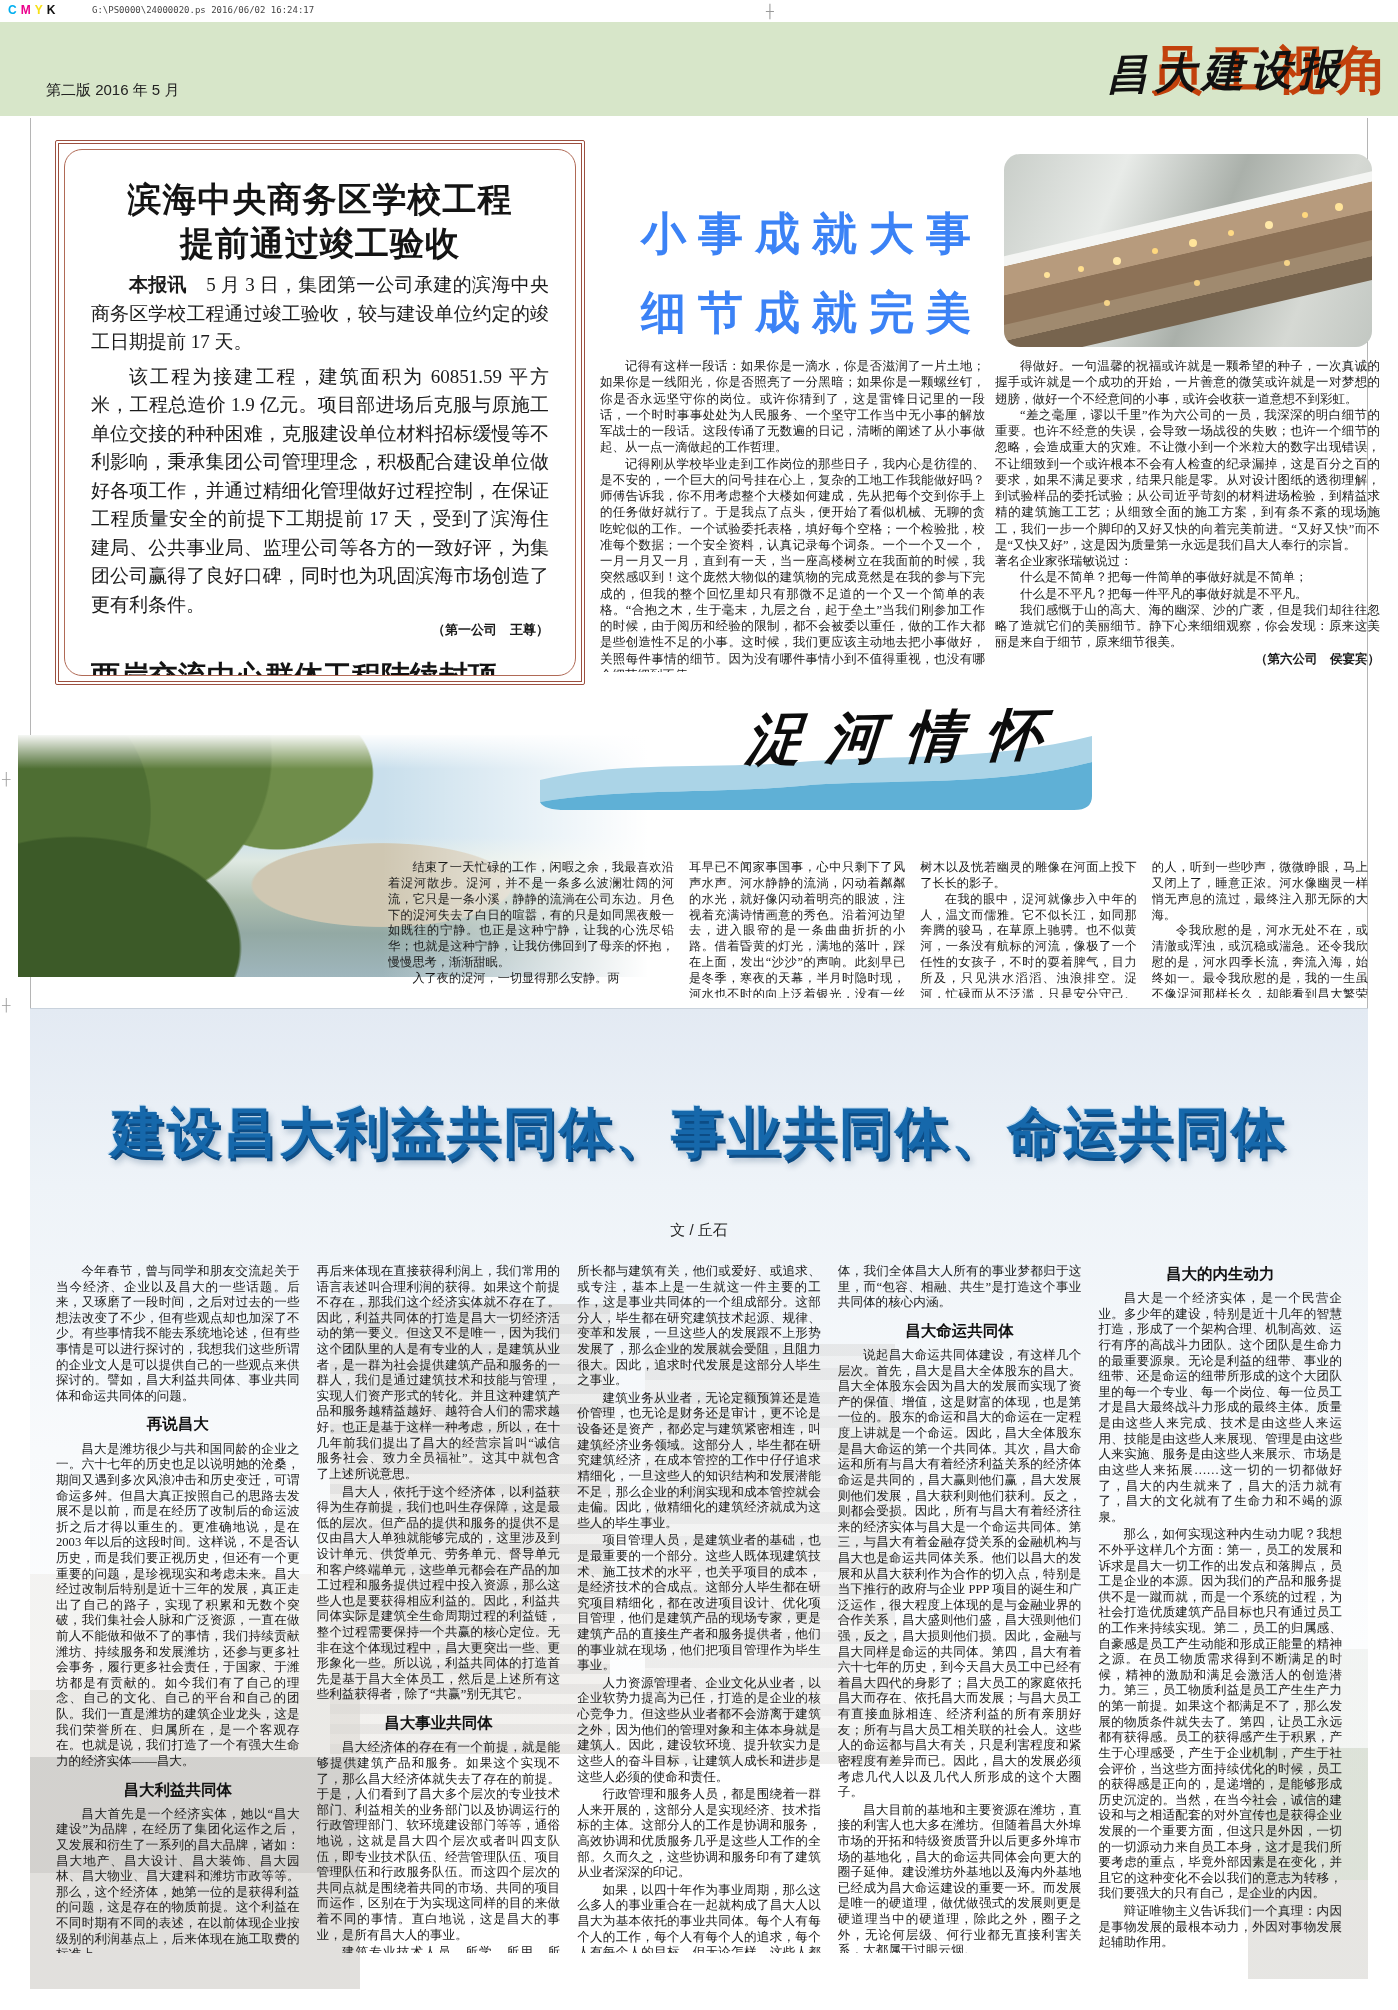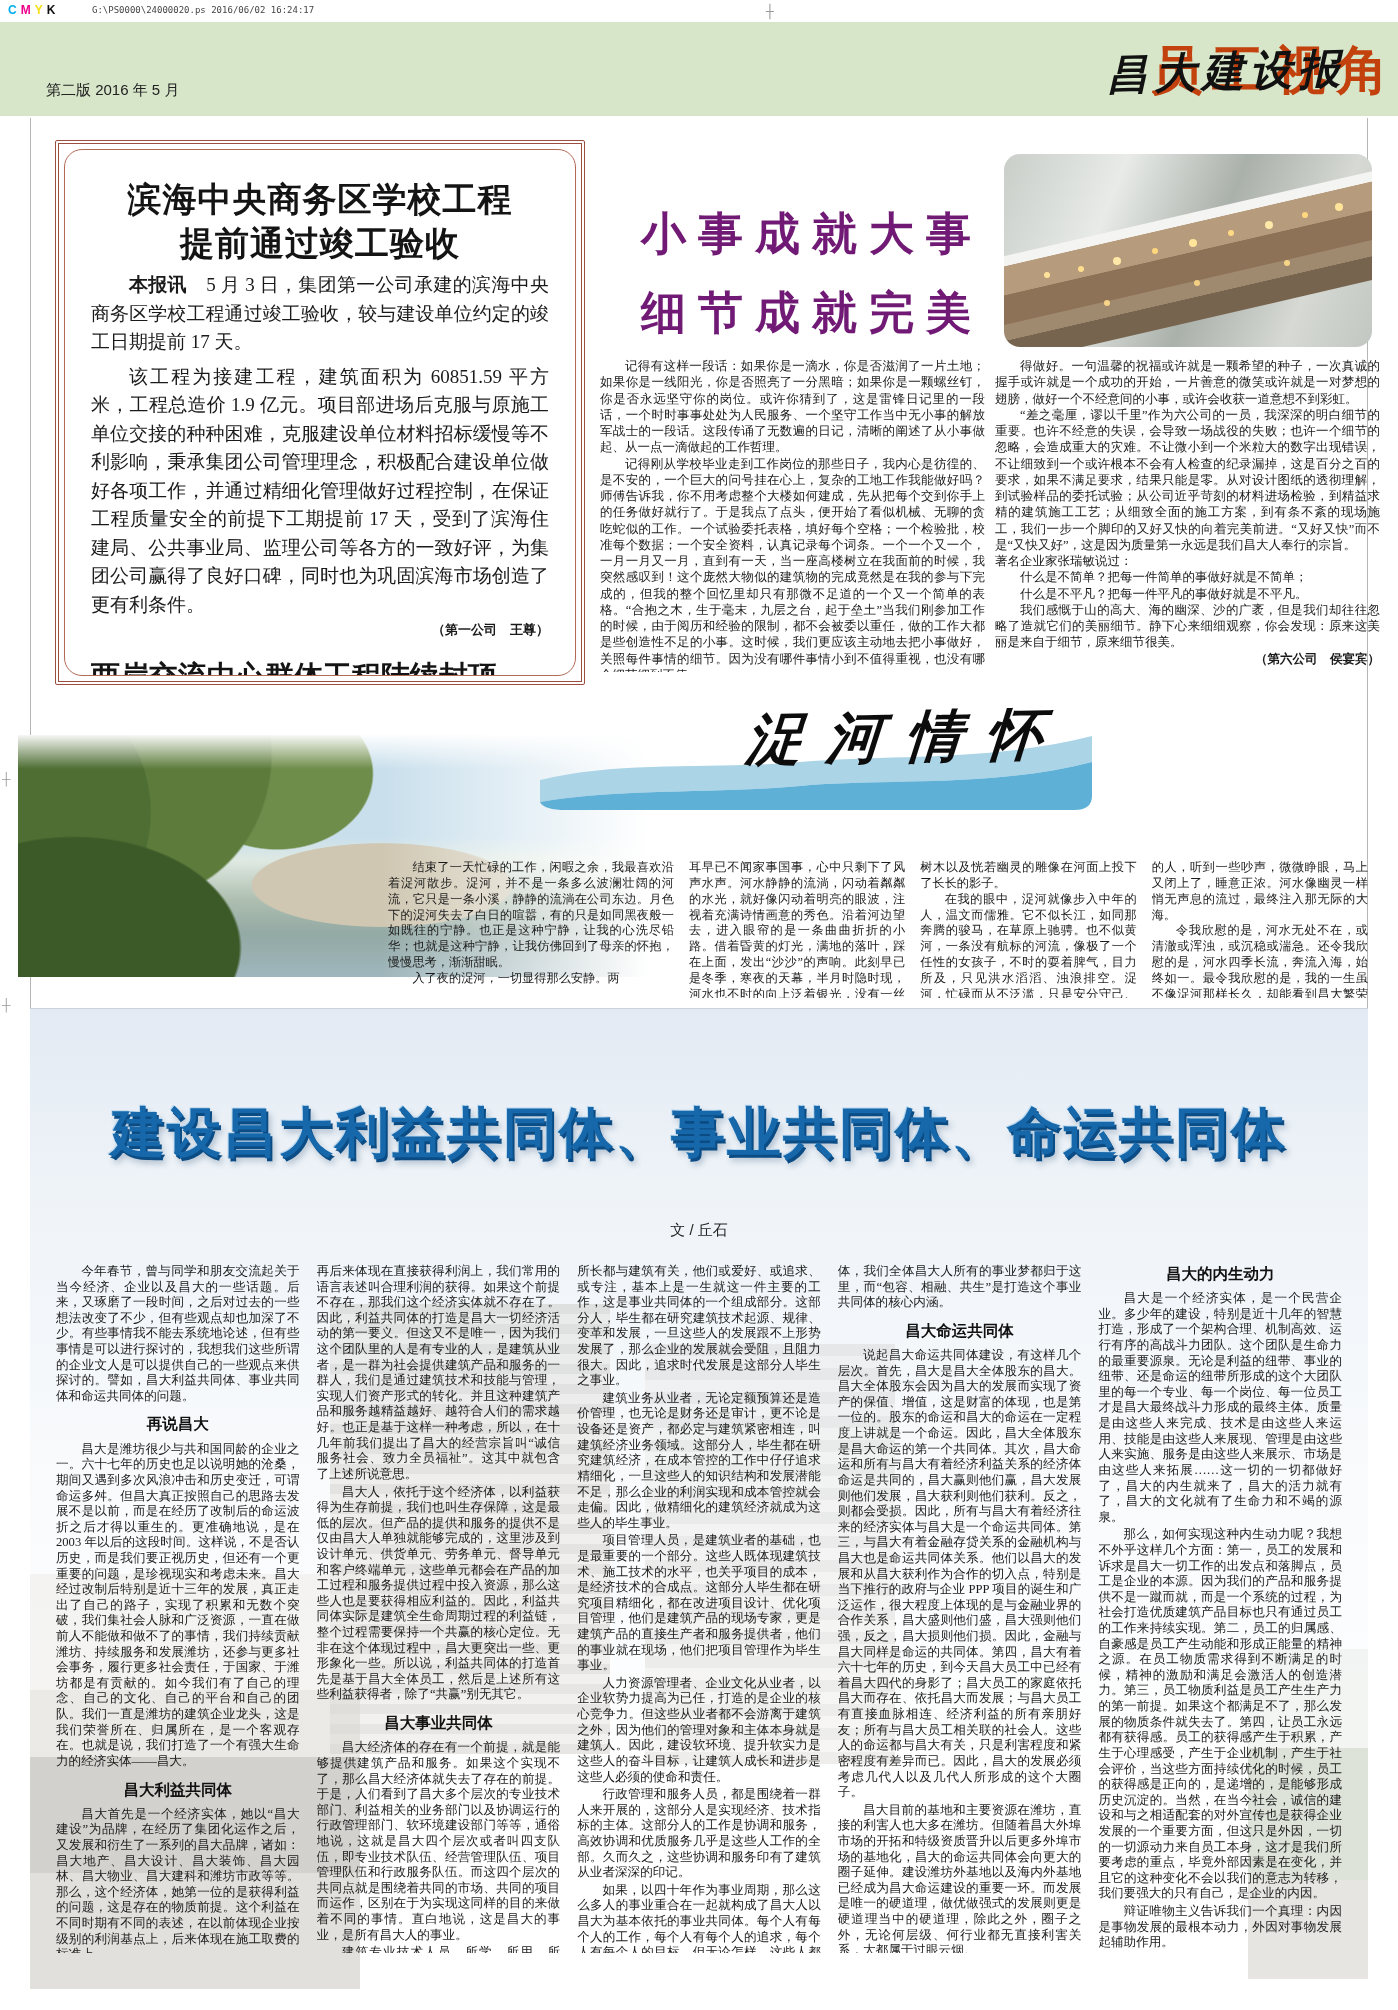--- a/index.html
+++ b/index.html
@@ -38,21 +38,21 @@
            color:#141414;letter-spacing:1px;}
   .box-h2{margin:18px 0 8px;text-align:left;font-size:29px;font-weight:700;color:#141414;}
   .box-body{font-size:19px;line-height:1.5;text-align:justify;margin:6px 0 0;text-indent:2em;}
   .box-body .lead{font-family:"Liberation Sans",sans-serif;font-weight:700;}
   .box-byline{margin:2px 0 0;text-align:right;font-weight:700;font-size:13px;
            font-family:"Liberation Sans",sans-serif;}
   
   .detail-art{position:absolute;left:600px;top:140px;width:780px;height:540px;}
   .d-head{position:absolute;left:8px;top:55px;width:408px;text-align:center;
           font-family:"Liberation Sans","DejaVu Sans",sans-serif;font-weight:900;
-          font-size:45px;color:#701a75;letter-spacing:12px;line-height:1.75;}
+          font-size:45px;color:#3b82f6;letter-spacing:12px;line-height:1.75;}
   .d-photo{position:absolute;right:8px;top:14px;width:368px;height:193px;border-radius:16px;
           overflow:hidden;
           background:linear-gradient(112deg,#c9cec9 0%,#e8ebe8 28%,#aab0aa 55%,#d6d9d4 80%,#c2c7c2 100%);}
   .d-beam{position:absolute;left:-12%;top:30%;width:130%;height:36%;transform:rotate(-13deg);
           background:linear-gradient(#f4f5f3 0 14%,#b79b7d 15% 55%,#8d7257 56% 100%);}
   .d-beam2{position:absolute;left:-10%;top:66%;width:125%;height:20%;transform:rotate(-13deg);
           background:linear-gradient(#a08a6f 0 40%,#77644e 41% 100%);}
   .d-lights{position:absolute;left:40px;top:118px;width:6px;height:6px;border-radius:50%;
           background:#ffe39a;
           box-shadow:34px -6px 0 0 #ffdf8e,70px -14px 0 1px #ffe8a8,108px -24px 0 0 #ffd87e,

